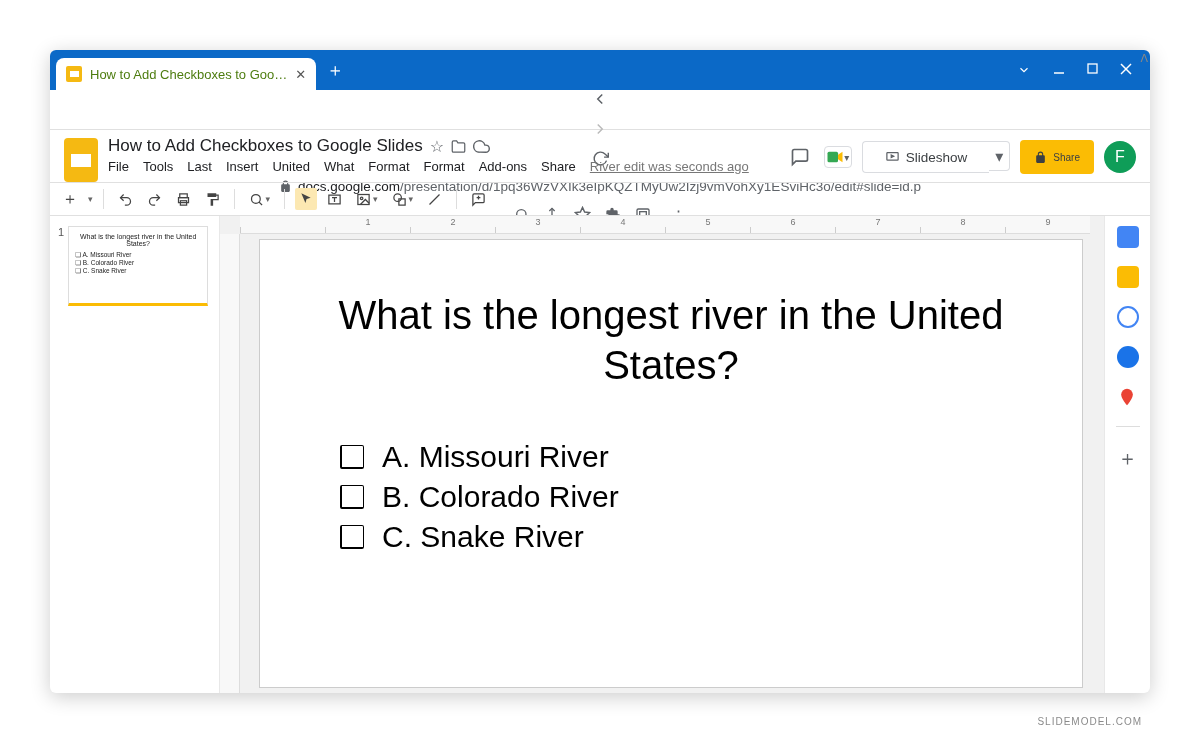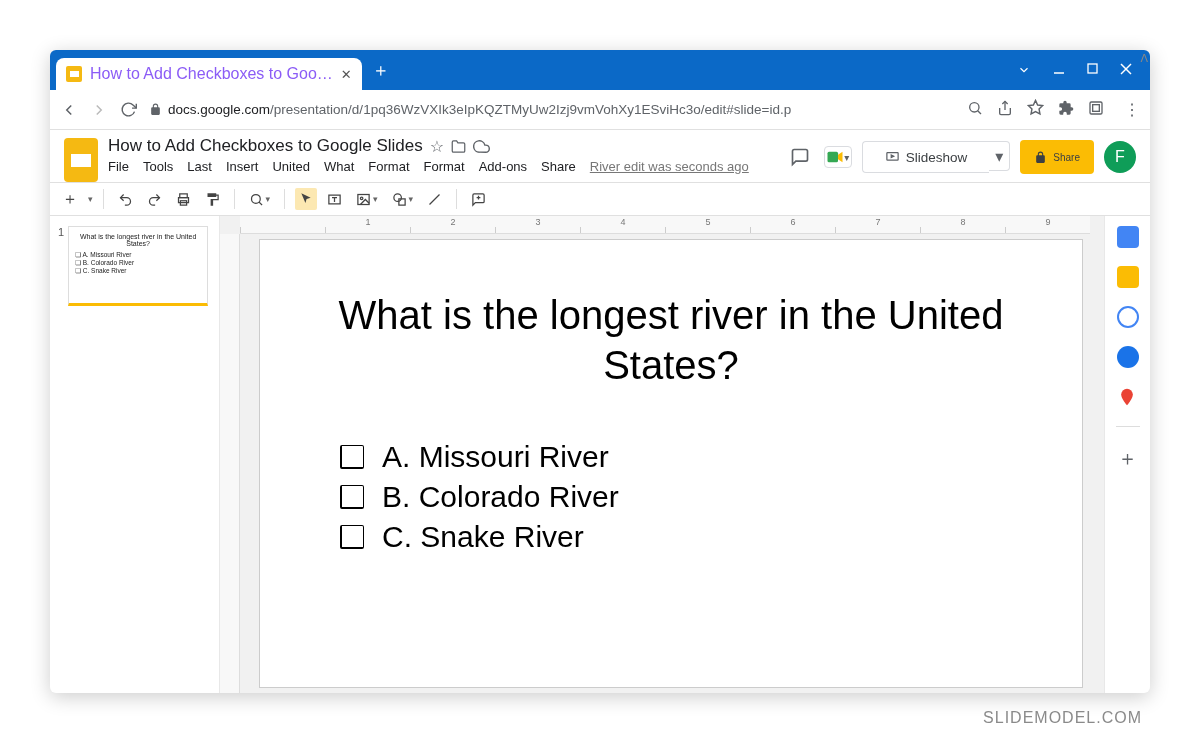--- a/index.html
+++ b/index.html
@@ -2,26 +2,26 @@
 <html><head>
 <meta charset="utf-8">
 <style>
 * { margin:0; padding:0; box-sizing:border-box; font-family:Arial,Helvetica,sans-serif; }
 body { background:#fff; width:1200px; height:743px; position:relative; overflow:hidden; }
 .window { position:absolute; top:50px; left:50px; right:50px; bottom:50px; background:#fff; box-shadow:0 4px 20px rgba(0,0,0,.2); border-radius:6px; overflow:hidden; display:flex; flex-direction:column; }
 .titlebar { height:40px; background:#0b69c7; display:flex; align-items:center; padding:0 0 0 6px; }
 .tab { height:32px; background:#fff; border-radius:8px 8px 0 0; display:flex; align-items:center; padding:0 10px; margin-top:8px; min-width:230px; gap:8px; }
 .slides-favicon { width:16px; height:16px; background:#f5b912; border-radius:2px; display:flex; align-items:center; justify-content:center; }
 .slides-favicon::after { content:""; width:9px; height:6px; background:#fff; }
-.tab-title { font-size:16px; color:#8b5cf6; flex:1; white-space:nowrap; overflow:hidden; text-overflow:ellipsis; }
+.tab-title { font-size:13px; color:#4d7c0f; flex:1; white-space:nowrap; overflow:hidden; text-overflow:ellipsis; }
 .tab-close { color:#555; font-size:13px; cursor:pointer; }
 .new-tab { color:#fff; font-size:18px; margin-left:10px; cursor:pointer; }
 .win-controls { margin-left:auto; display:flex; gap:22px; padding-right:18px; color:#fff; font-size:14px; }
 .win-controls span svg { display:block; }
-.addrbar { height:40px; background:#fff; border-bottom:1px solid #e0e0e0; display:flex; align-items:center; padding:0 10px; gap:12px; }
+.addrbar { height:40px; background:#fff; border-bottom:1px solid #e0e0e0; display:flex; align-items:center; padding:0 10px; gap:12px;flex-direction:column; }
 .navbtn { color:#5f6368; cursor:pointer; display:flex; align-items:center; }
 .navbtn.dis { color:#bbb; }
 .url-area { flex:1; display:flex; align-items:center; gap:6px; font-size:13.5px; color:#5f6368; }
 .url-area b { color:#202124; font-weight:normal; }
 .addr-right { display:flex; gap:14px; color:#5f6368; align-items:center; }
 .appheader { display:flex; align-items:flex-start; padding:6px 14px 0 14px; gap:10px; }
 .applogo { width:34px; height:44px; background:#f5b912; border-radius:4px; margin-top:2px; display:flex; align-items:center; justify-content:center; }
 .applogo::after { content:""; width:20px; height:13px; background:#fff; }
 .doc-area { flex:1; }
 .doc-title-row { display:flex; align-items:center; gap:7px; }
@@ -54,21 +54,21 @@
 .ruler-h span { flex:1; text-align:center; border-left:1px solid #ccc; height:6px; position:relative; }
 .ruler-h span::after { content:attr(data-n); position:absolute; top:-10px; left:50%; transform:translateX(-50%); }
 .slide { position:absolute; left:40px; right:22px; top:24px; bottom:6px; background:#fff; box-shadow:0 0 0 1px #ccc; padding:50px 60px; }
 .slide-title { font-size:40px; text-align:center; color:#000; line-height:1.25; }
 .options { margin-top:50px; margin-left:20px; }
 .option-row { display:flex; align-items:center; gap:18px; font-size:30px; color:#000; margin-bottom:6px; }
 .cb { width:24px; height:24px; border:2.5px solid #000; border-radius:2px; border-top-width:1px; border-right-width:1px; }
 .sidepanel { width:46px; border-left:1px solid #e8e8e8; display:flex; flex-direction:column; align-items:center; padding-top:10px; gap:18px; }
 .sp-icon { width:22px; height:22px; border-radius:4px; cursor:pointer; }
 .scroll-up { position:absolute; top:2px; right:2px; font-size:11px; color:#888; }
-.watermark { position:absolute; bottom:16px; right:58px; font-size:16px; letter-spacing:1px; color:#8a8a8a; }
+.watermark { position:absolute; bottom:16px; right:58px; font-size:10px; letter-spacing:1px; color:#8a8a8a; }
 </style>
 </head>
 <body>
 
 <div class="window">
 
   <div class="titlebar">
     <div class="tab">
       <span class="slides-favicon"></span>
       <span class="tab-title">How to Add Checkboxes to Goo…</span>

